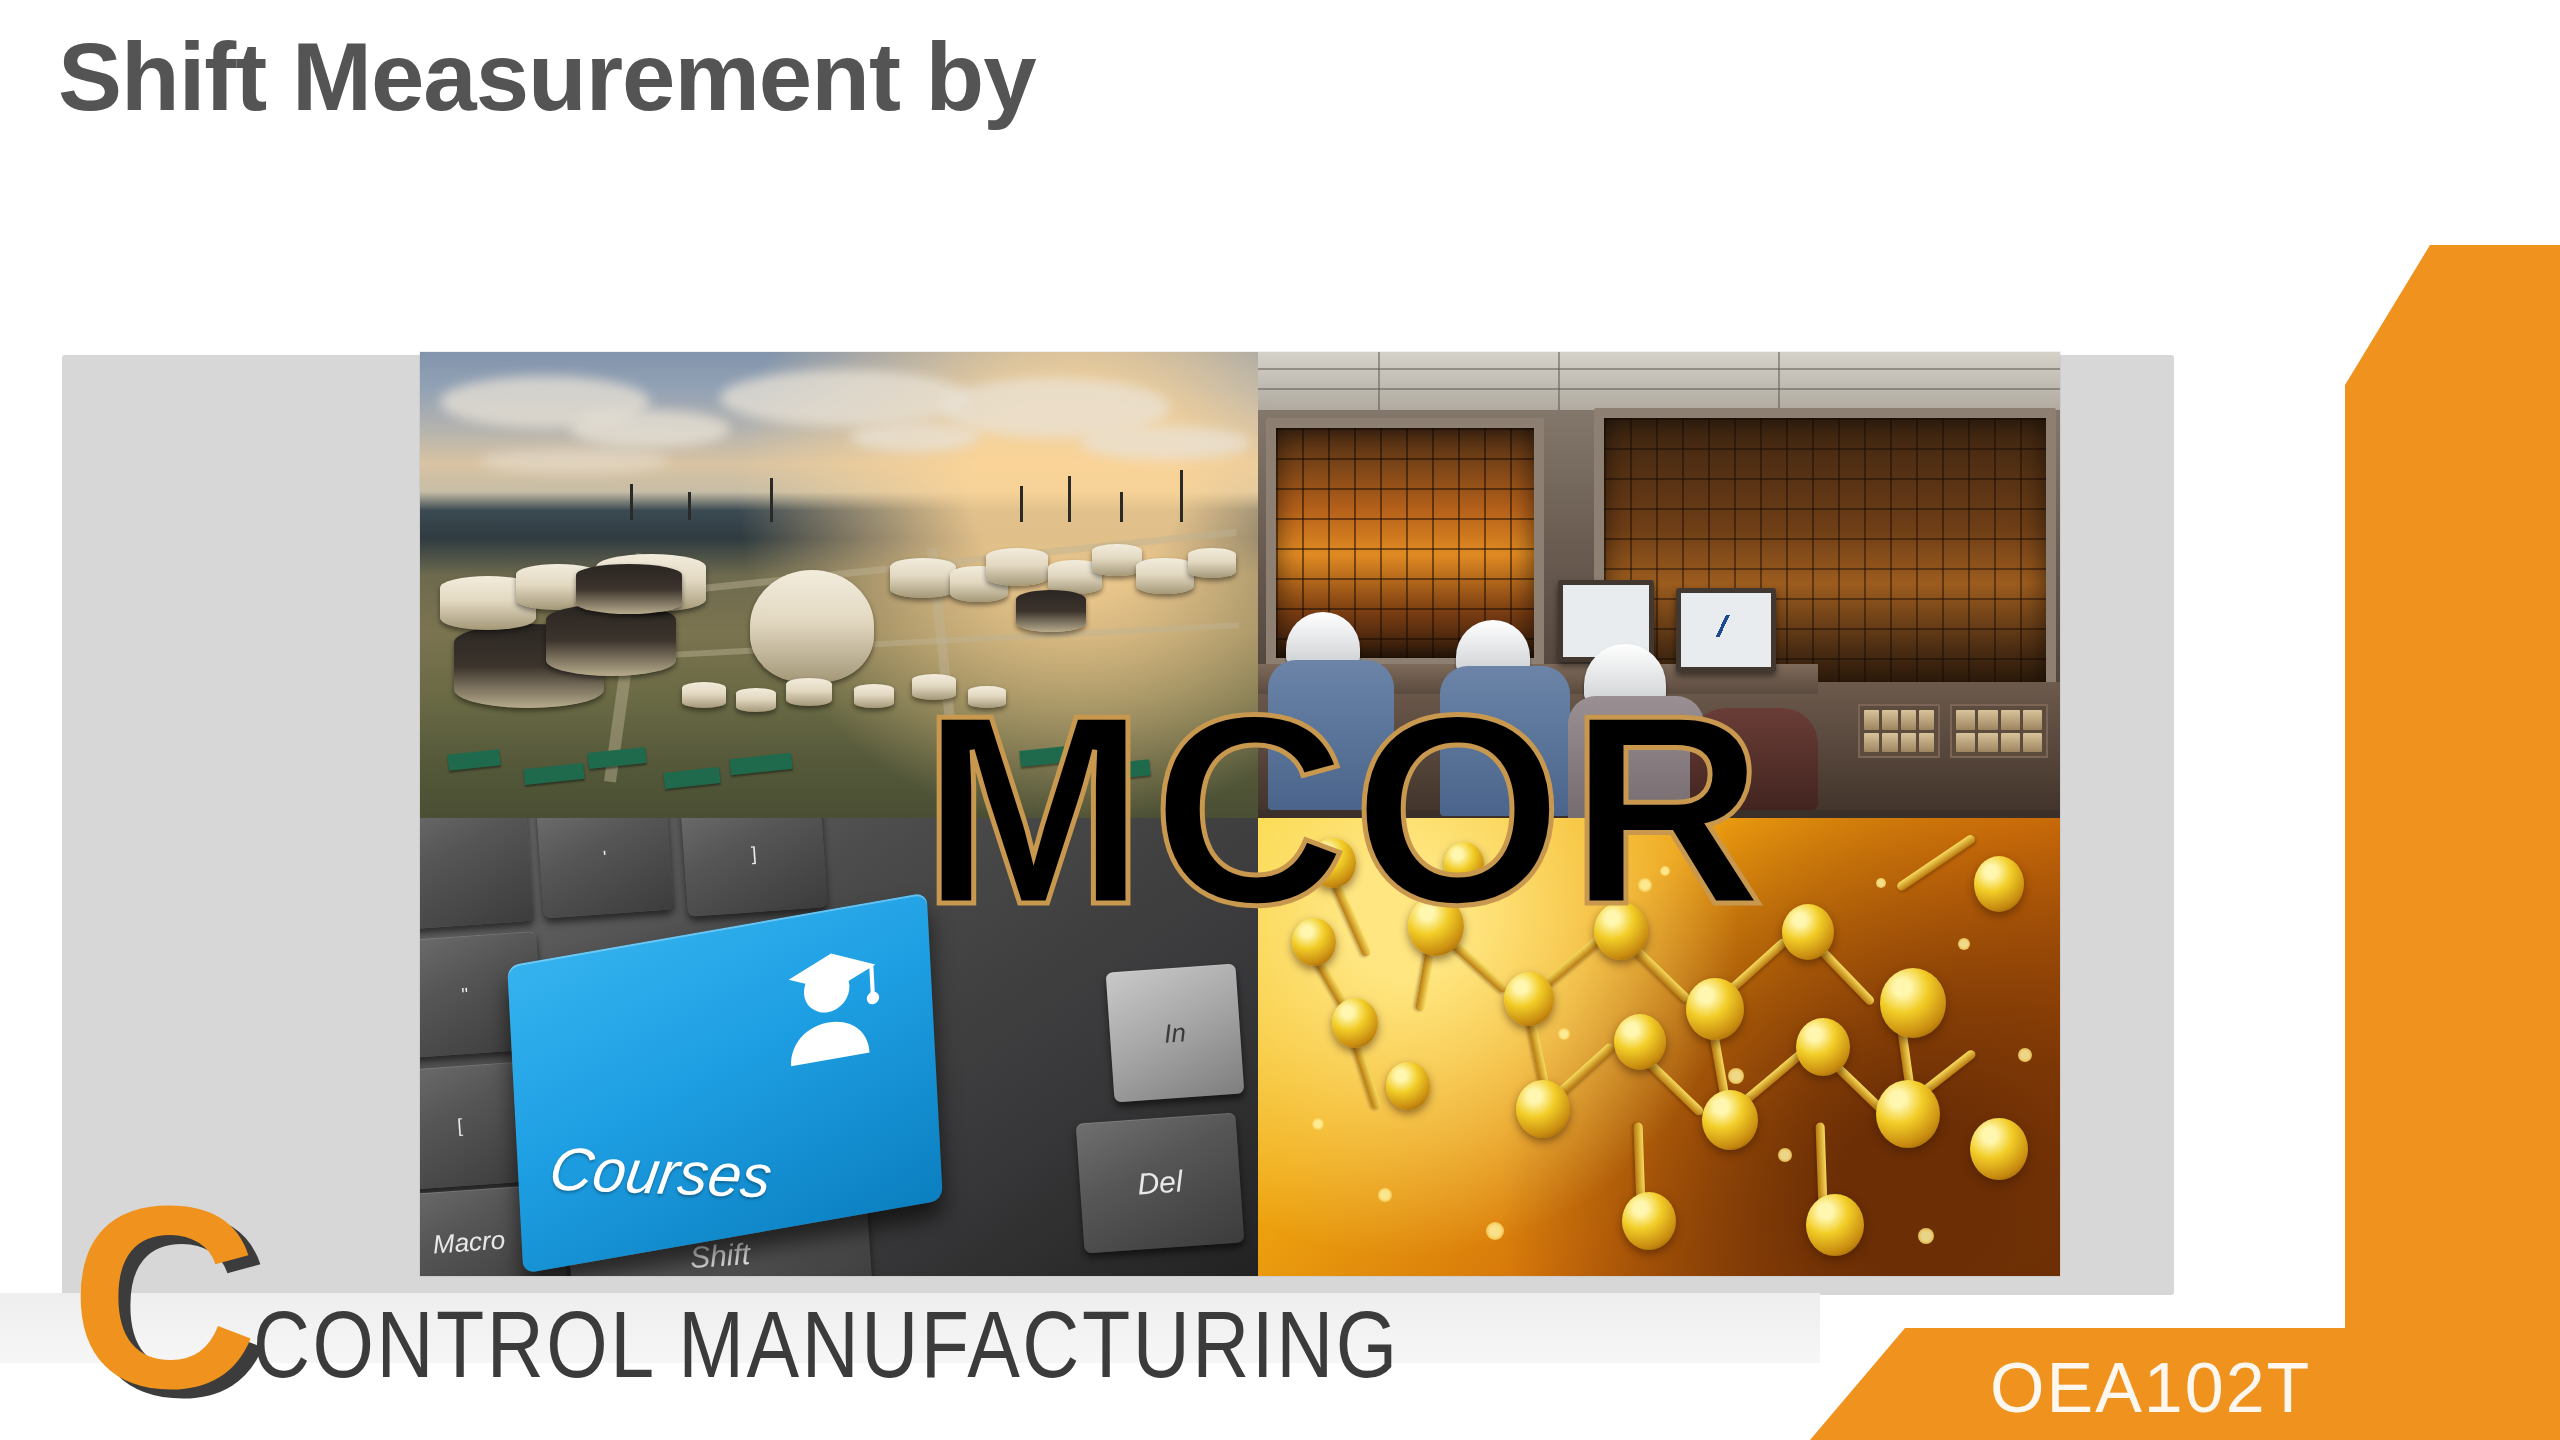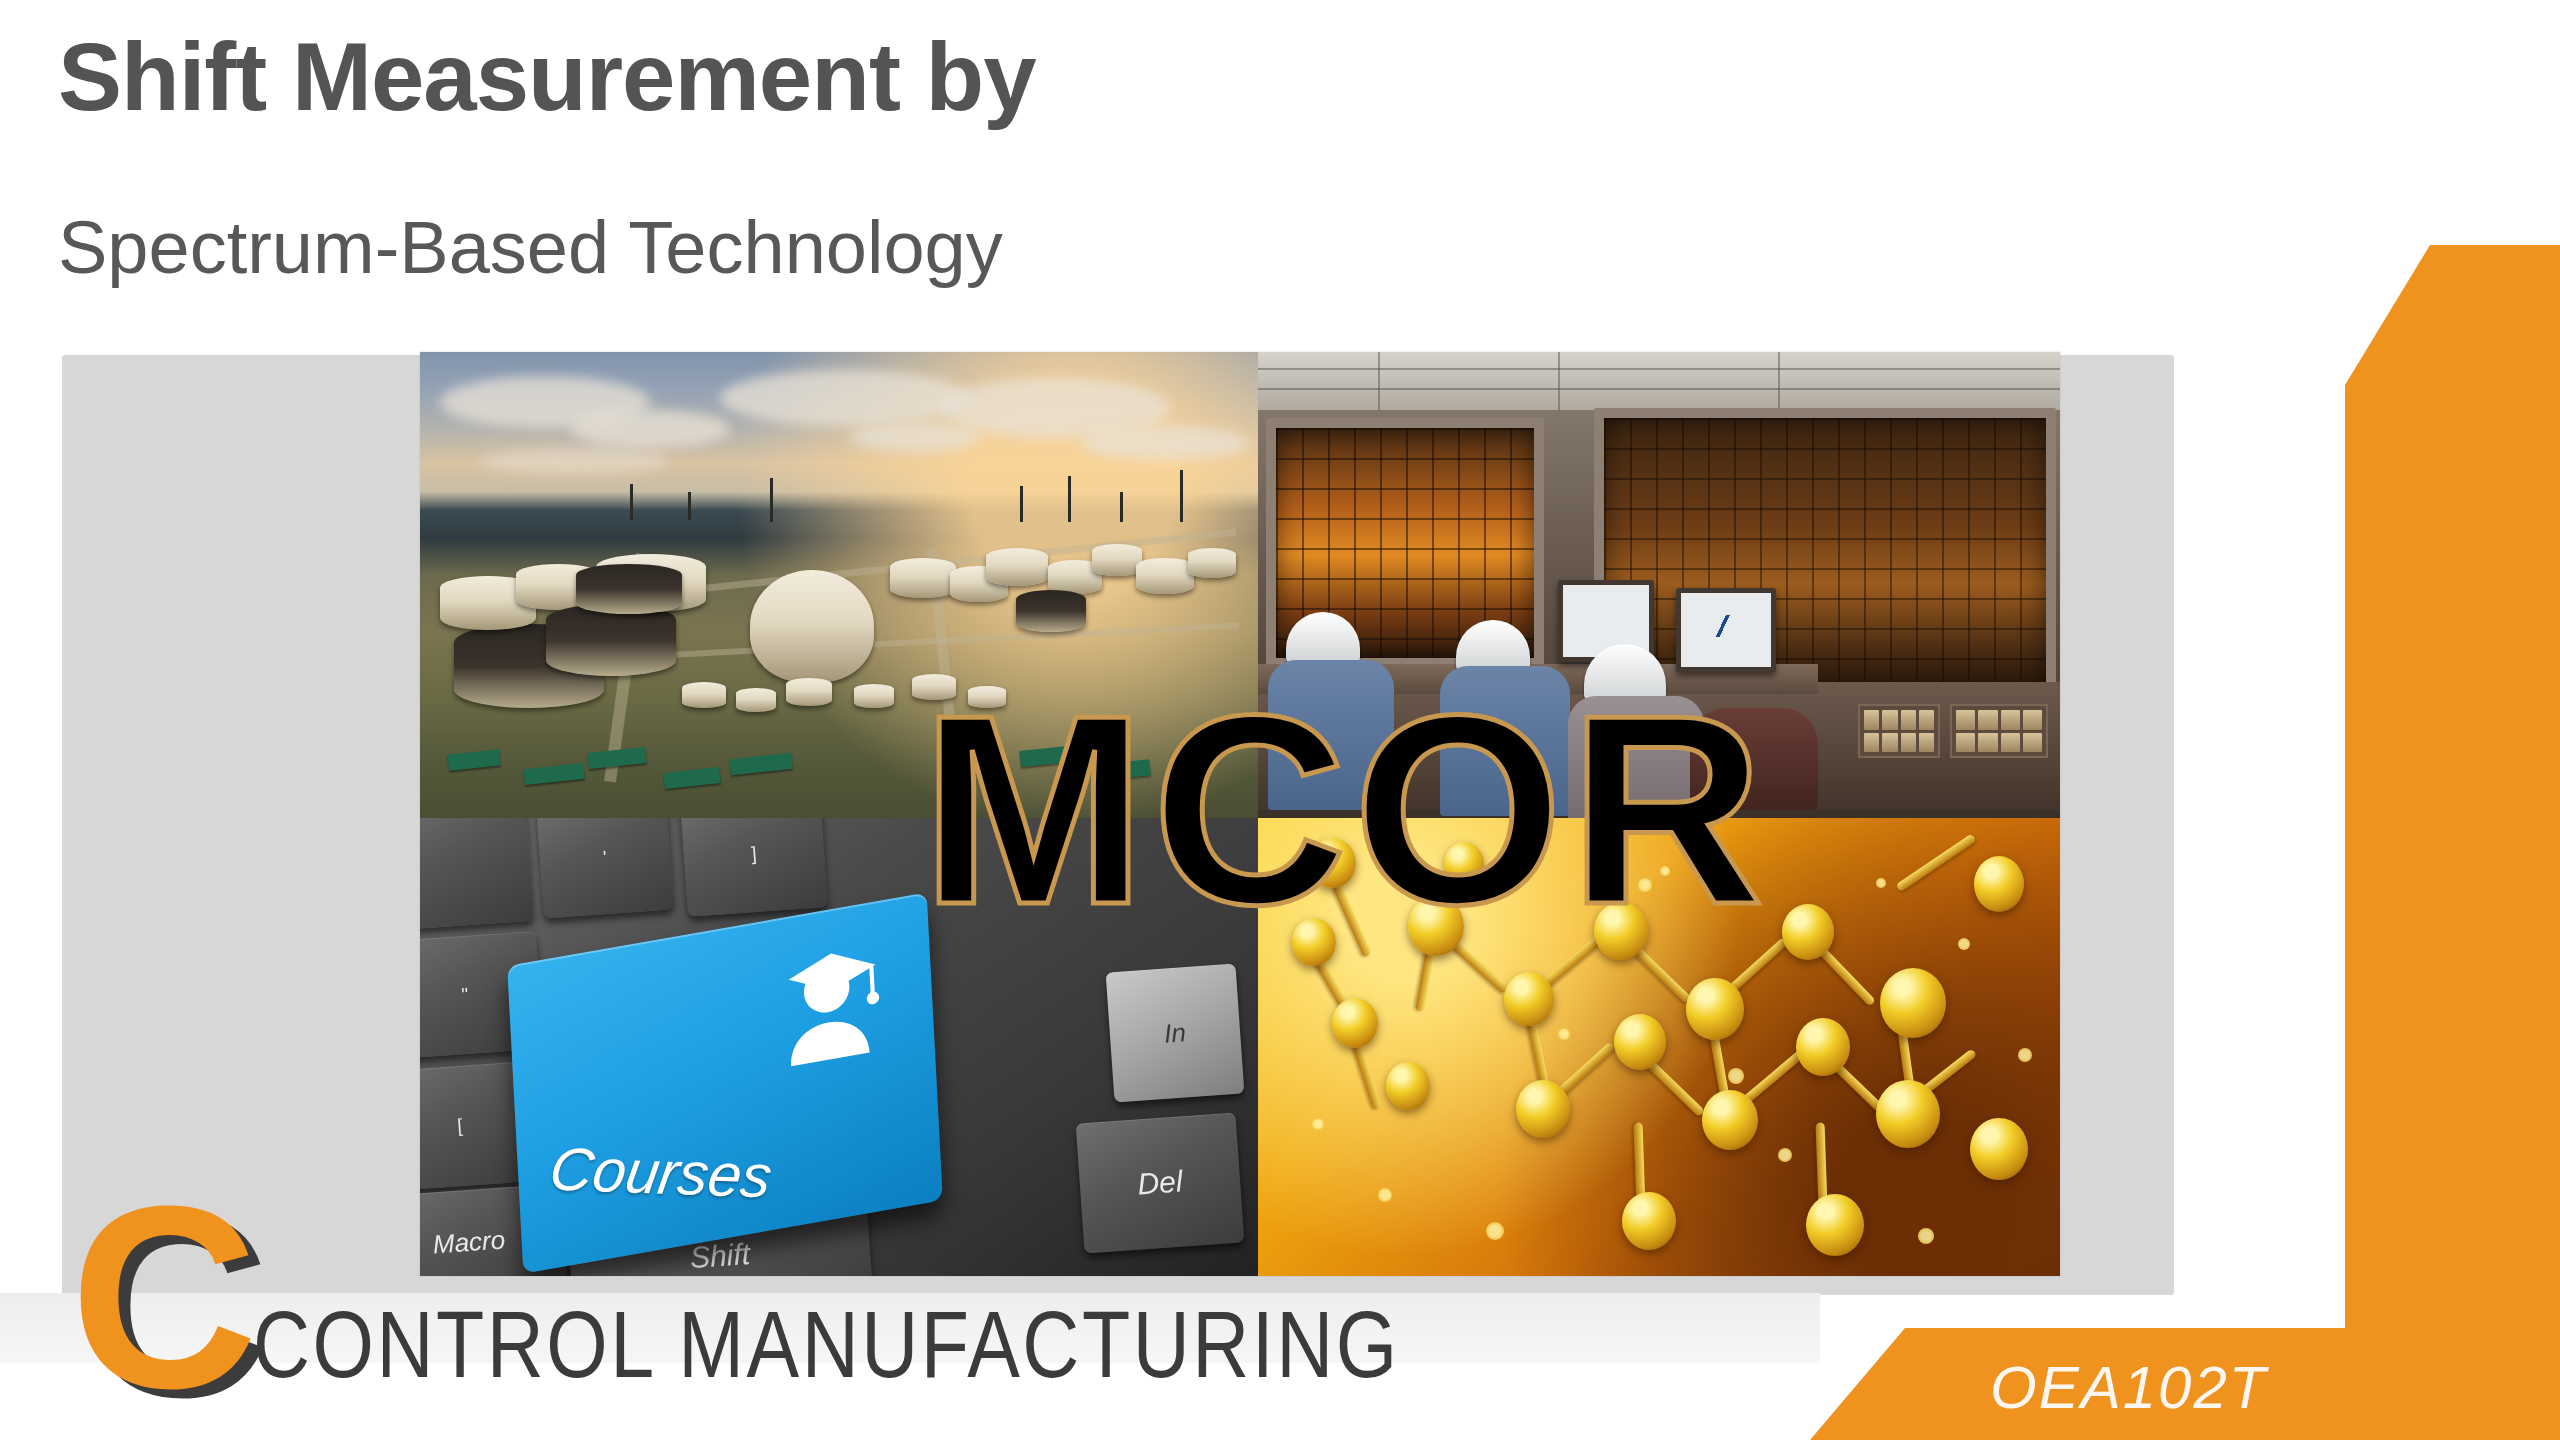--- a/index.html
+++ b/index.html
@@ -15,22 +15,22 @@
     clip-path: polygon(85px 0, 215px 0, 215px 1195px, 0 1195px, 0 140px);
   }
   
   .orange-bar{
     position:absolute; left:1810px; top:1328px; width:760px; height:112px;
     background:#F0921E;
     clip-path: polygon(95px 0, 760px 0, 760px 112px, 0 112px);
   }
   .course-code{
     position:absolute; left:1990px; top:1336px; width:520px; height:104px;
-    color:#FDF7F0; font-size:60px; letter-spacing:2px; font-weight:400;
-    line-height:104px; white-space:nowrap;font-style:italic;
+    color:#FDF7F0; font-size:70px; letter-spacing:2px; font-weight:400;
+    line-height:104px; white-space:nowrap;
   }
 
   
   .grey-panel{
     position:absolute; left:62px; top:355px; width:2112px; height:940px;
     background:#D7D7D7; border-radius:3px;
   }
 
   
   .title{
@@ -169,21 +169,20 @@
 </head>
 <body>
 
 <div id="slide">
 
   <div class="orange-band"></div>
 
   <div class="grey-panel"></div>
 
   <div class="title">Shift Measurement by</div>
-  <div class="subtitle">Spectrum-Based Technology</div>
 
   <div class="collage">
 
     <div class="cell refinery">
       <div class="cloud" style="left:20px;  top:24px;  width:210px; height:52px;"></div>
       <div class="cloud" style="left:150px; top:58px;  width:160px; height:38px;"></div>
       <div class="cloud" style="left:300px; top:18px;  width:250px; height:56px;"></div>
       <div class="cloud" style="left:430px; top:70px;  width:130px; height:30px;"></div>
       <div class="cloud" style="left:520px; top:26px;  width:230px; height:60px;"></div>
       <div class="cloud" style="left:660px; top:74px;  width:170px; height:34px;"></div>

